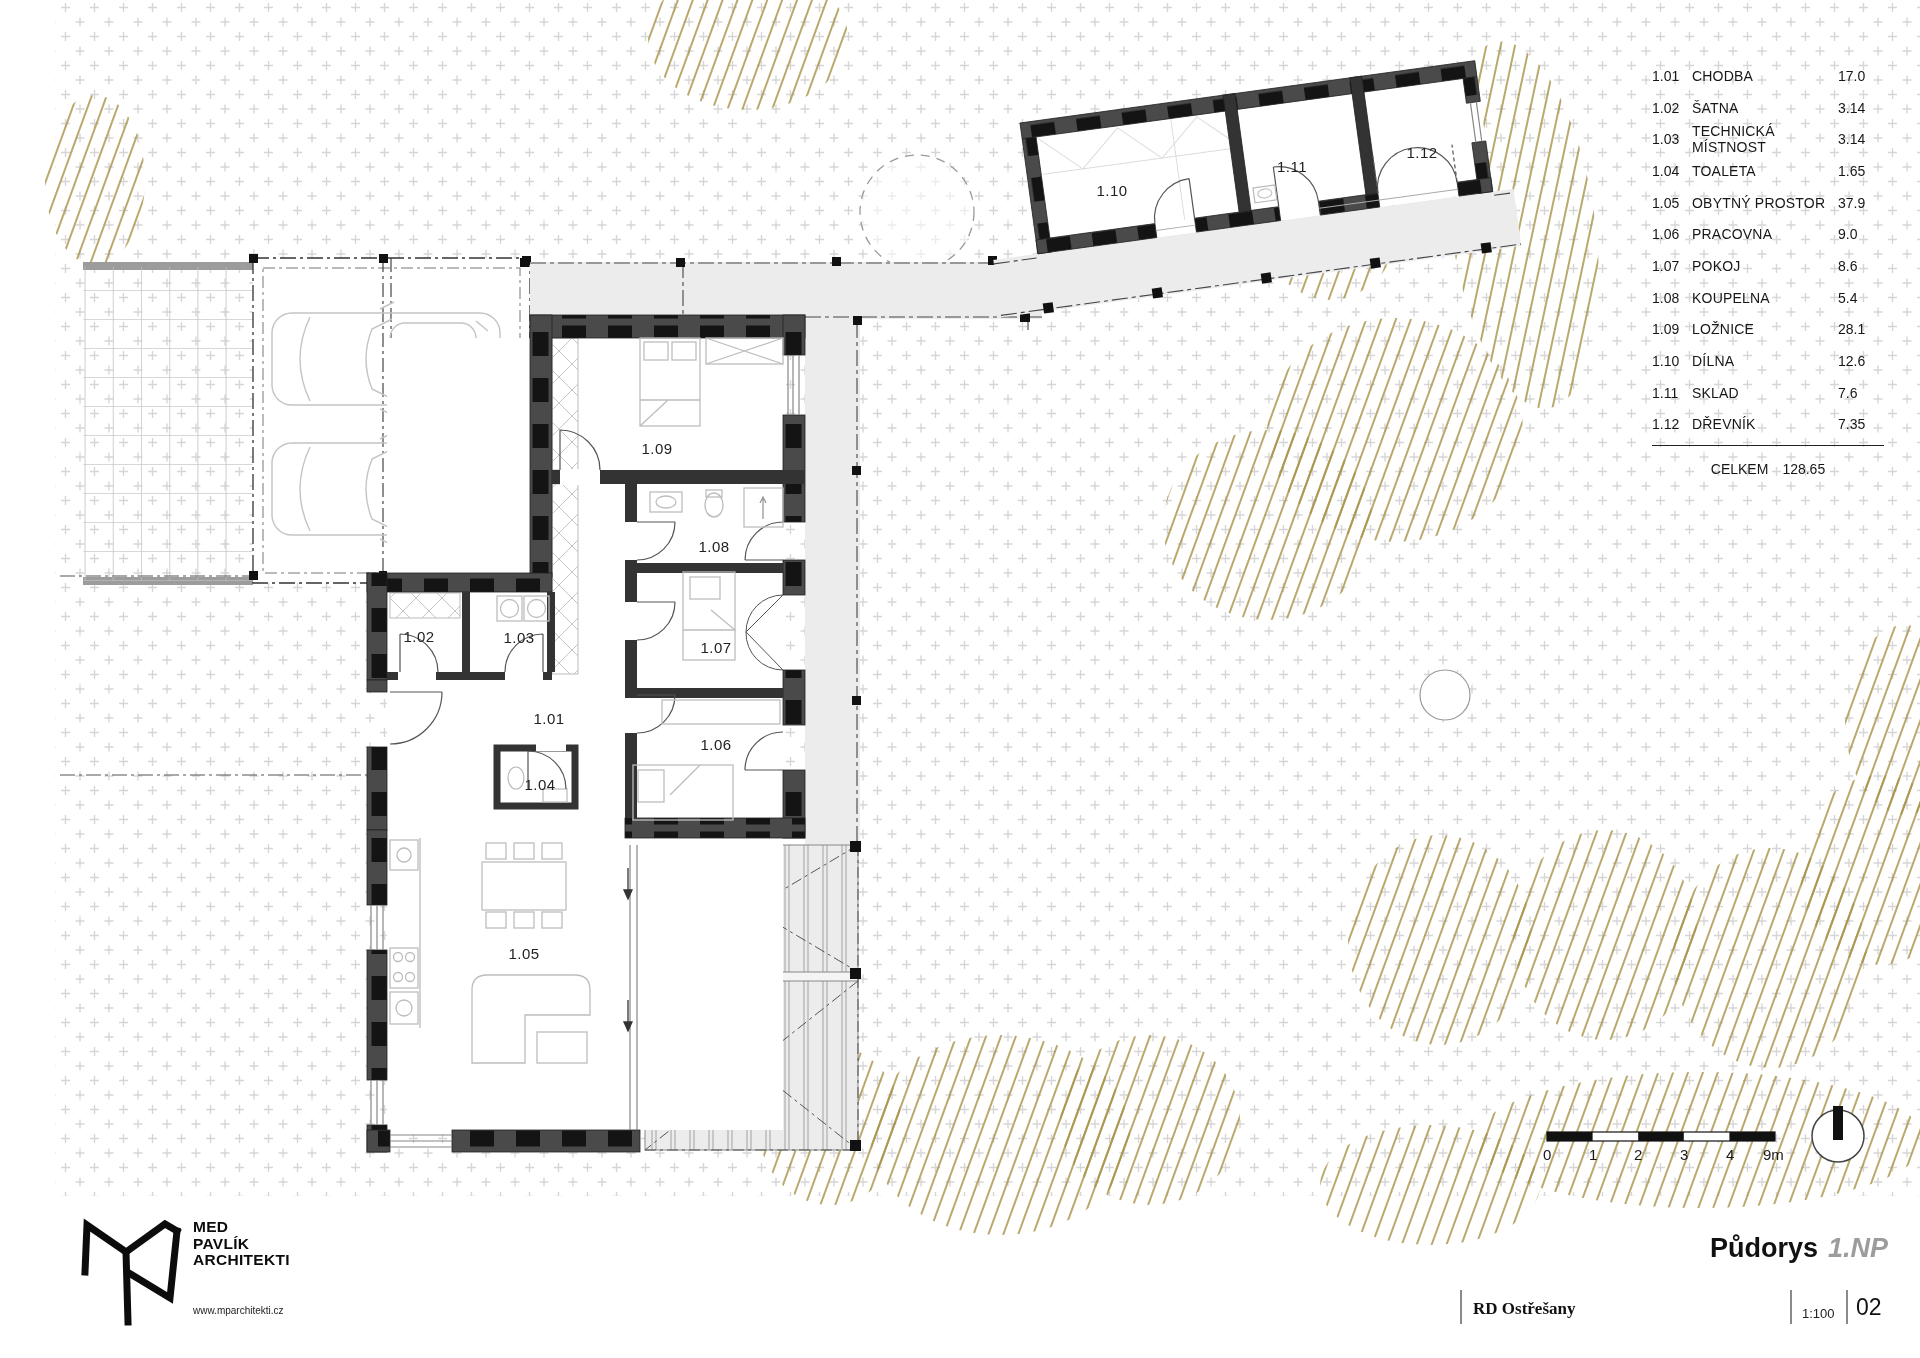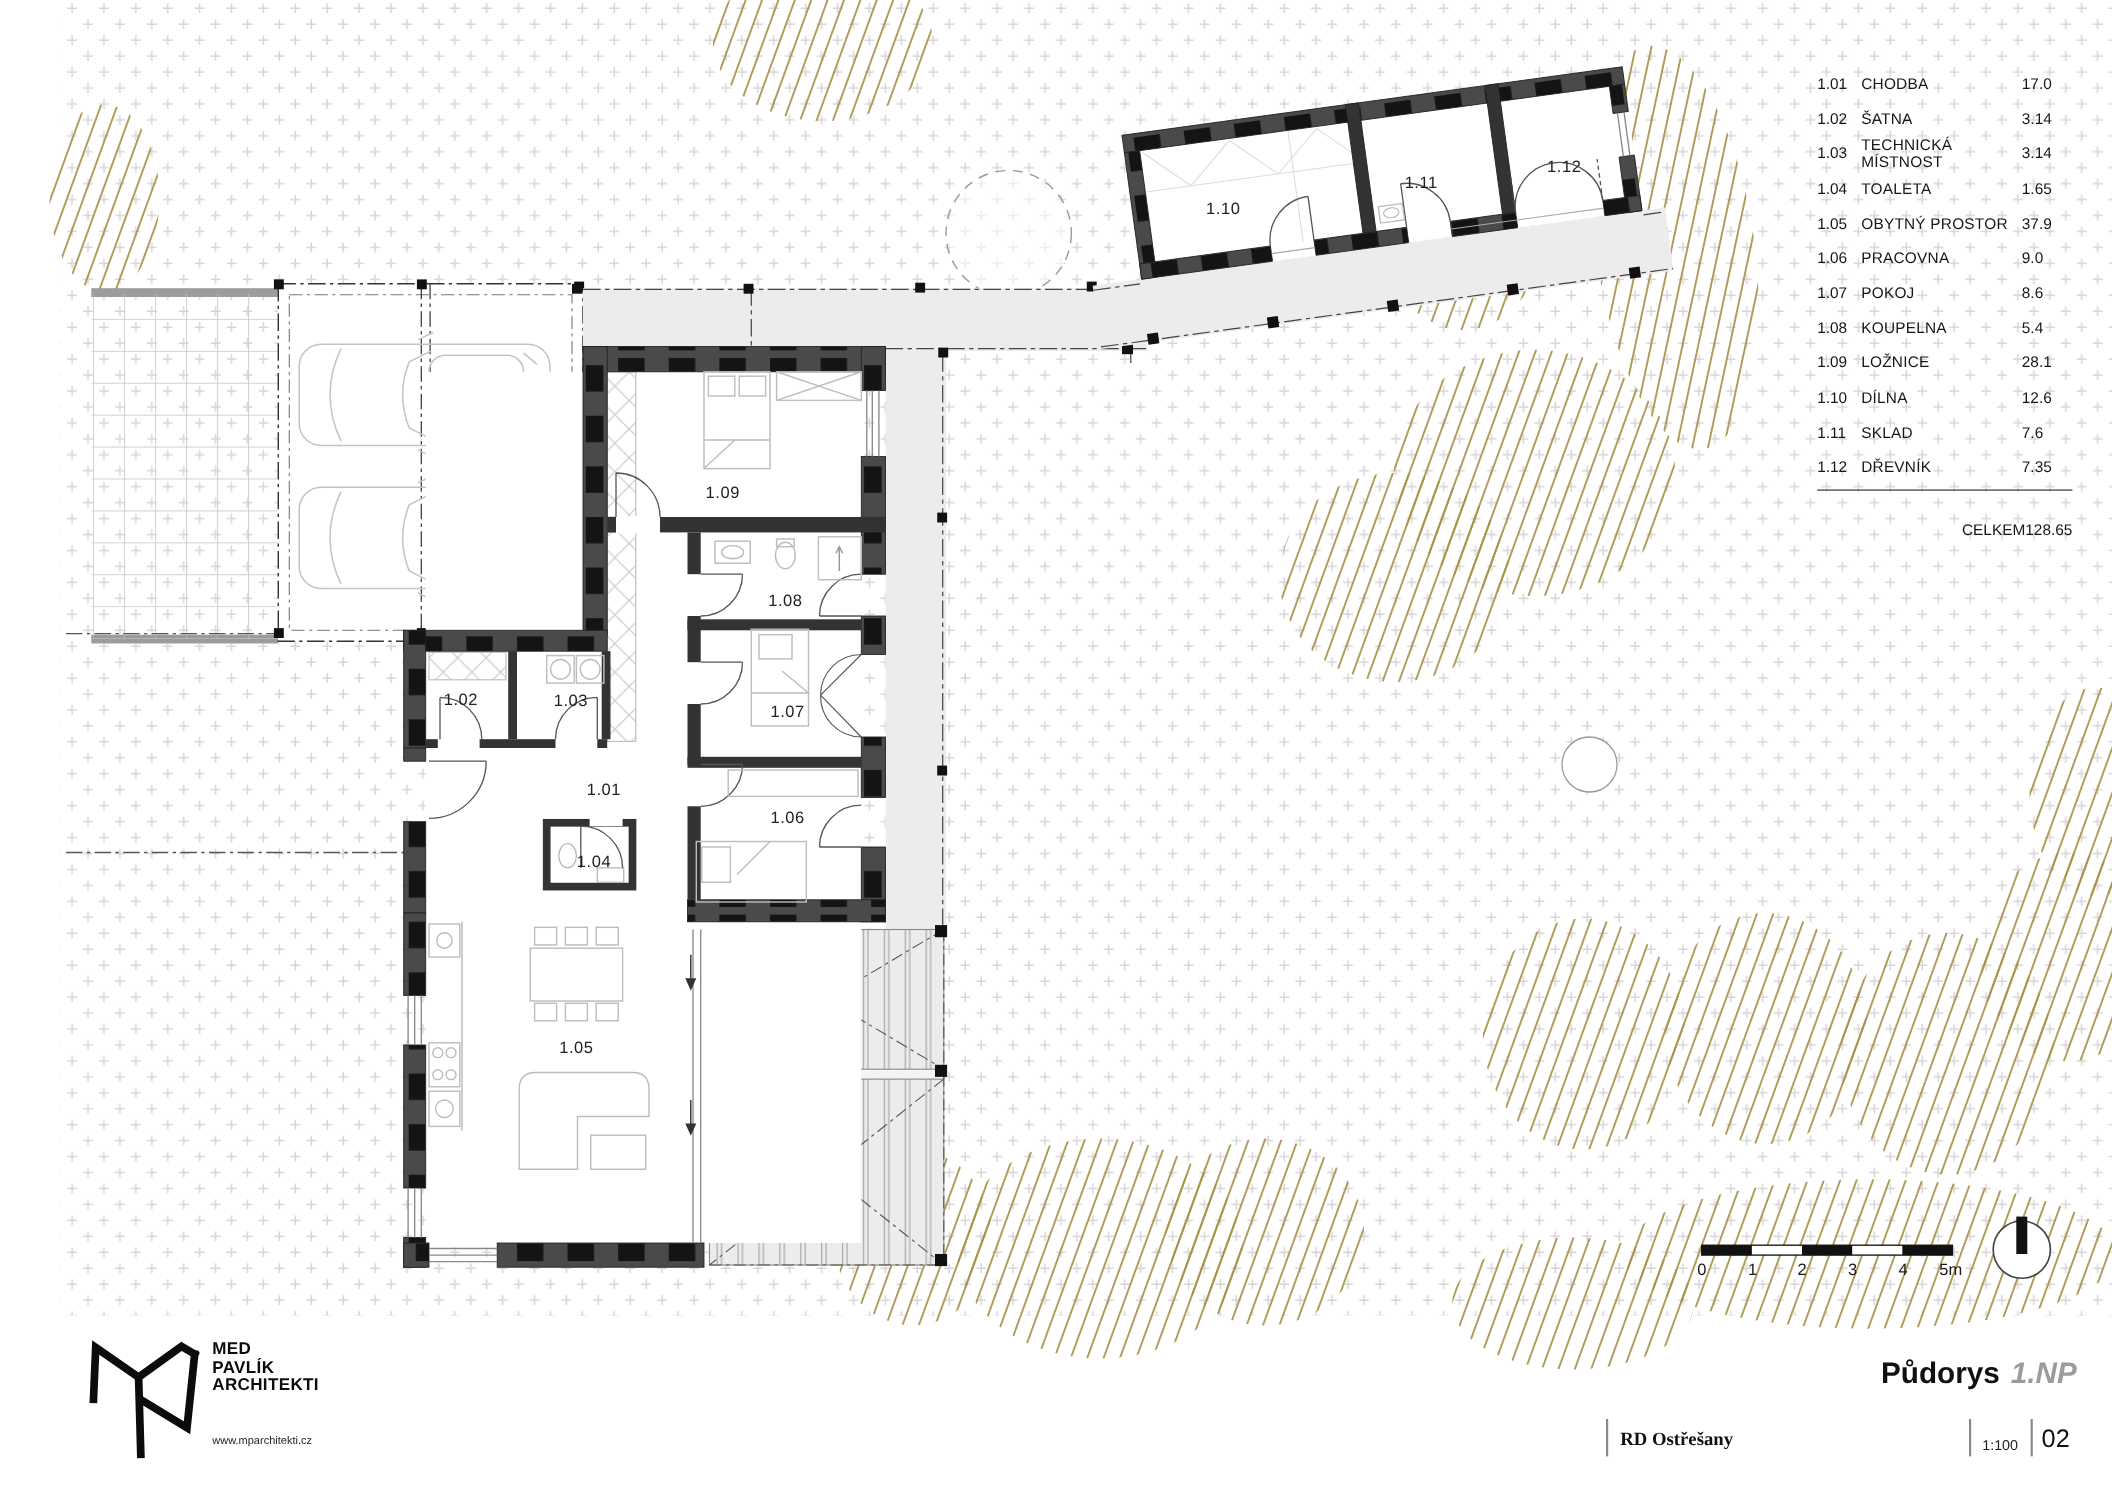--- a/index.html
+++ b/index.html
@@ -7,22 +7,22 @@
           font-family:"Liberation Sans", sans-serif;}
   svg{position:absolute;left:0;top:0;}
   .room-label{position:absolute;transform:translate(-50%,-50%);font-size:15px;color:#222;
               letter-spacing:.5px;white-space:nowrap;}
   
   #legend{position:absolute;left:1652px;top:60px;width:232px;color:#161616;}
   .lg-row{display:flex;align-items:center;height:31.7px;font-size:14px;}
   .lg-id{width:40px;}
   .lg-name{flex:1;letter-spacing:.2px;}
   .lg-area{width:46px;text-align:left;}
-  .lg-total{display:flex;justify-content:flex-end;border-top:1.6px solid #222;
-            margin-top:5px;padding-top:27px;font-size:14px;}
+  .lg-total{display:flex;justify-content:center;gap:14px;border-top:1.6px solid #222;
+            margin-top:5px;padding-top:15px;font-size:14px;}
   
   #main-title{position:absolute;left:1580px;top:1233px;width:308px;text-align:right;
               font-size:27px;font-weight:bold;color:#111;white-space:nowrap;}
   #main-title .phase{font-style:italic;color:#9c9c9c;margin-left:10px;}
   .vdiv{position:absolute;width:2px;height:34px;background:#8a8a8a;top:1290px;}
   #project-name{position:absolute;left:1473px;top:1299px;font-size:17px;font-weight:bold;color:#111;font-family:Liberation Serif, serif;}
   #scale-text{position:absolute;left:1802px;top:1306px;font-size:13px;color:#222;}
   #sheet-number{position:absolute;left:1856px;top:1294px;font-size:23px;font-weight:normal;color:#111;}
   
   .sb-label{position:absolute;top:1146px;font-size:15px;color:#1a1a1a;}
@@ -453,21 +453,21 @@
     <span>CELKEM</span>
     <span>128.65</span>
   </div>
 </div>
 
 <span class="sb-label" style="left:1543px">0</span>
 <span class="sb-label" style="left:1589px">1</span>
 <span class="sb-label" style="left:1634px">2</span>
 <span class="sb-label" style="left:1680px">3</span>
 <span class="sb-label" style="left:1726px">4</span>
-<span class="sb-label" style="left:1763px">5m</span>
+<span class="sb-label" style="left:1763px">9m</span>
 
 <div id="main-title">
   <span>Půdorys</span><span class="phase">1.NP</span>
 </div>
 <div class="vdiv" style="left:1460px"></div>
 <div id="project-name">RD Ostřešany</div>
 <div class="vdiv" style="left:1790px"></div>
 <div id="scale-text">1:100</div>
 <div class="vdiv" style="left:1846px"></div>
 <div id="sheet-number">02</div>

